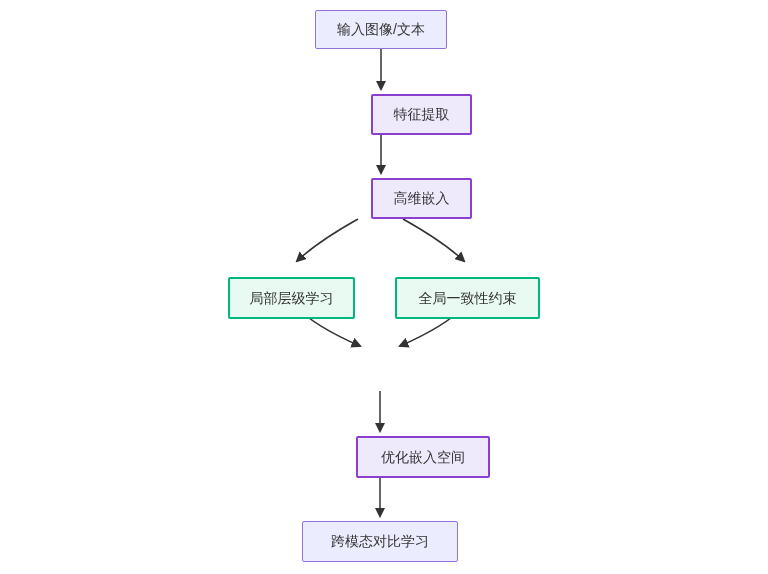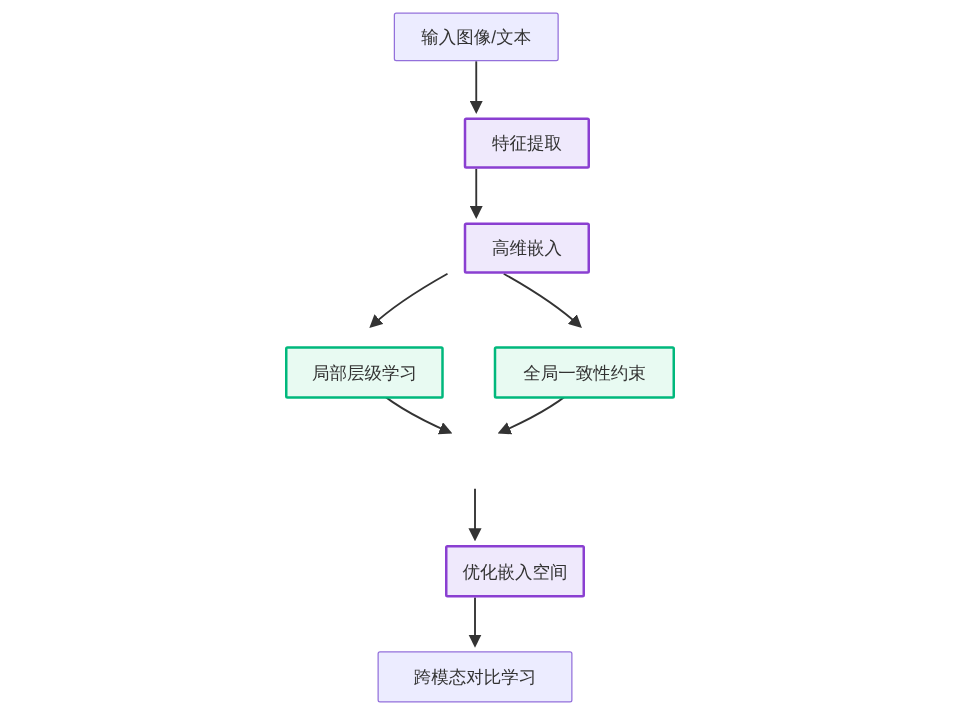--- a/index.html
+++ b/index.html
@@ -53,21 +53,21 @@
     border: 2px solid var(--branch-border, #00B87C);
     margin-top: 12px;
   }
 
   .n-input    { left: 315px; top: 10px;  width: 132px; height: 39px; }
   .n-feature  { left: 330px; top: 94px;  width: 101px; height: 41px; }
   .n-embed    { left: 330px; top: 178px; width: 101px; height: 41px; }
   .n-local    { left: 228px; top: 265px; width: 127px; height: 42px; }
   .n-global   { left: 395px; top: 265px; width: 145px; height: 42px; }
   .n-contrast { left: 308px; top: 350px; width: 144px; height: 41px; }
-  .n-optimize { left: 315px; top: 436px; width: 112px; height: 42px; }
+  .n-optimize { left: 315px; top: 436px; width: 134px; height: 42px; }
   .n-output   { left: 302px; top: 521px; width: 156px; height: 41px; }
 </style>
 </head>
 <body>
 
 <div class="canvas">
 
   <svg class="edges" width="768" height="574" viewBox="0 0 768 574" xmlns="http://www.w3.org/2000/svg">
     <defs>
       <marker id="arrowhead" viewBox="0 0 10 10" refX="8" refY="5" markerWidth="7" markerHeight="7" orient="auto">

